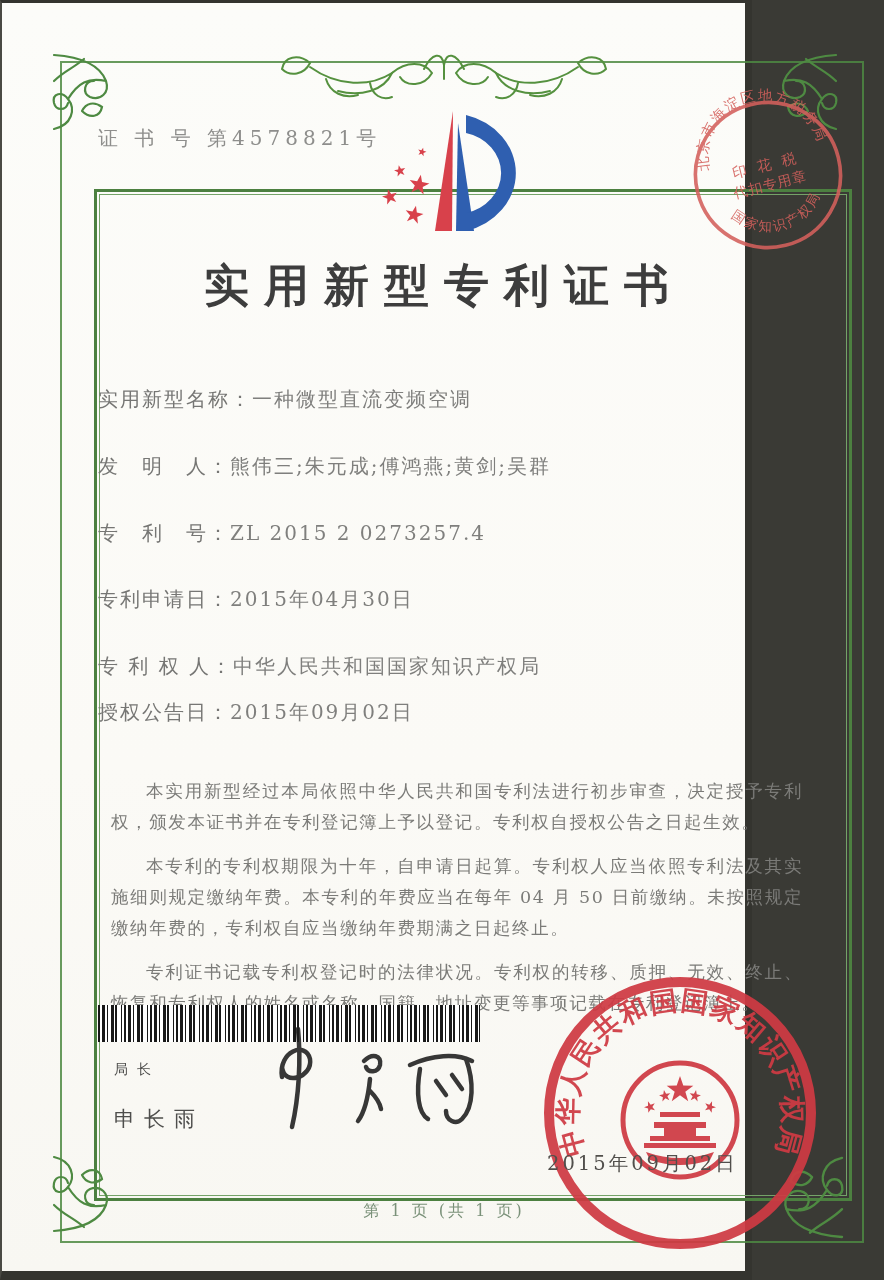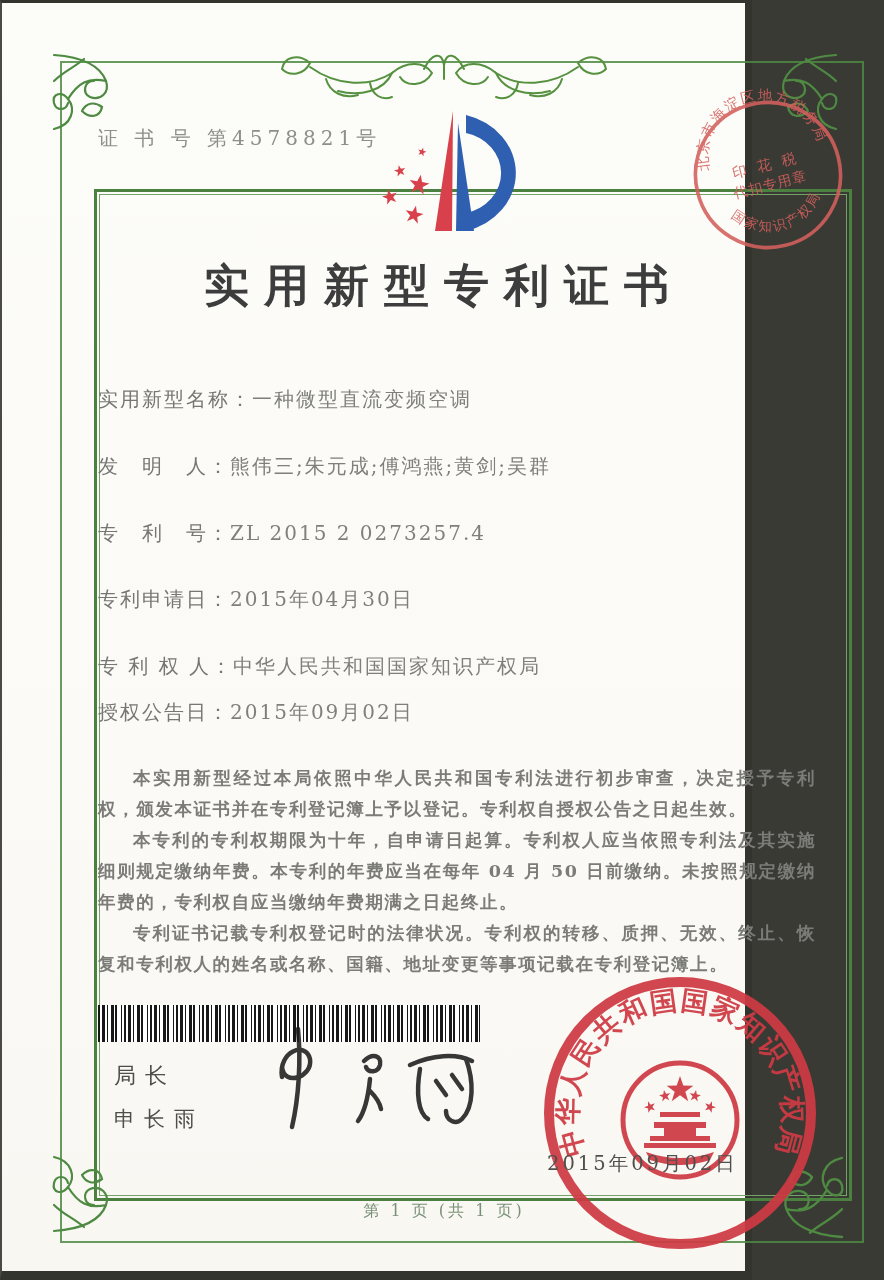--- a/index.html
+++ b/index.html
@@ -21,22 +21,22 @@
 
   
   #cert-no{left:96px;top:122px;font-size:20px;letter-spacing:5px;color:#8e8e8c;z-index:3;}
   #title{left:0;top:253px;width:884px;text-align:center;font-size:45px;font-weight:600;
          letter-spacing:15px;color:#3d3d3d;z-index:3;}
   .field-row{left:96px;width:720px;font-size:20px;color:#7f7f7d;letter-spacing:2px;
              white-space:nowrap;z-index:3;}
   .field-row .lbl{color:#767674;}
   #paragraphs{left:96px;top:760px;width:718px;font-size:17.5px;line-height:31px;
               letter-spacing:1.6px;color:#7b7b78;text-align:justify;z-index:3;}
-  #paragraphs p{margin:0;text-indent:2em;font-weight:bold;}
-  #signer-title{left:112px;top:1058px;font-size:22px;letter-spacing:9px;color:#4e4e4c;z-index:3;}
+  #paragraphs p{margin:13px;text-indent:2em;}
+  #signer-title{left:112px;top:1058px;font-size:14px;letter-spacing:9px;color:#4e4e4c;z-index:3;}
   #signer-name{left:112px;top:1102px;font-size:21px;letter-spacing:9px;color:#4e4e4c;z-index:3;text-align:center;}
   #footer{left:0;top:1198px;width:884px;text-align:center;font-size:16px;
           letter-spacing:3px;color:#7a9179;z-index:3;}
   #seal-date{left:545px;top:1147px;font-size:19.5px;letter-spacing:3px;color:#514f4c;z-index:6;}
 
   
   #barcode{left:96px;top:1002px;width:382px;height:37px;z-index:3;
     background:repeating-linear-gradient(90deg,
       #181818 0 2px,#fff 2px 4px,#181818 4px 7px,#fff 7px 9px,
       #181818 9px 10px,#fff 10px 13px,#181818 13px 16px,#fff 16px 17px,

